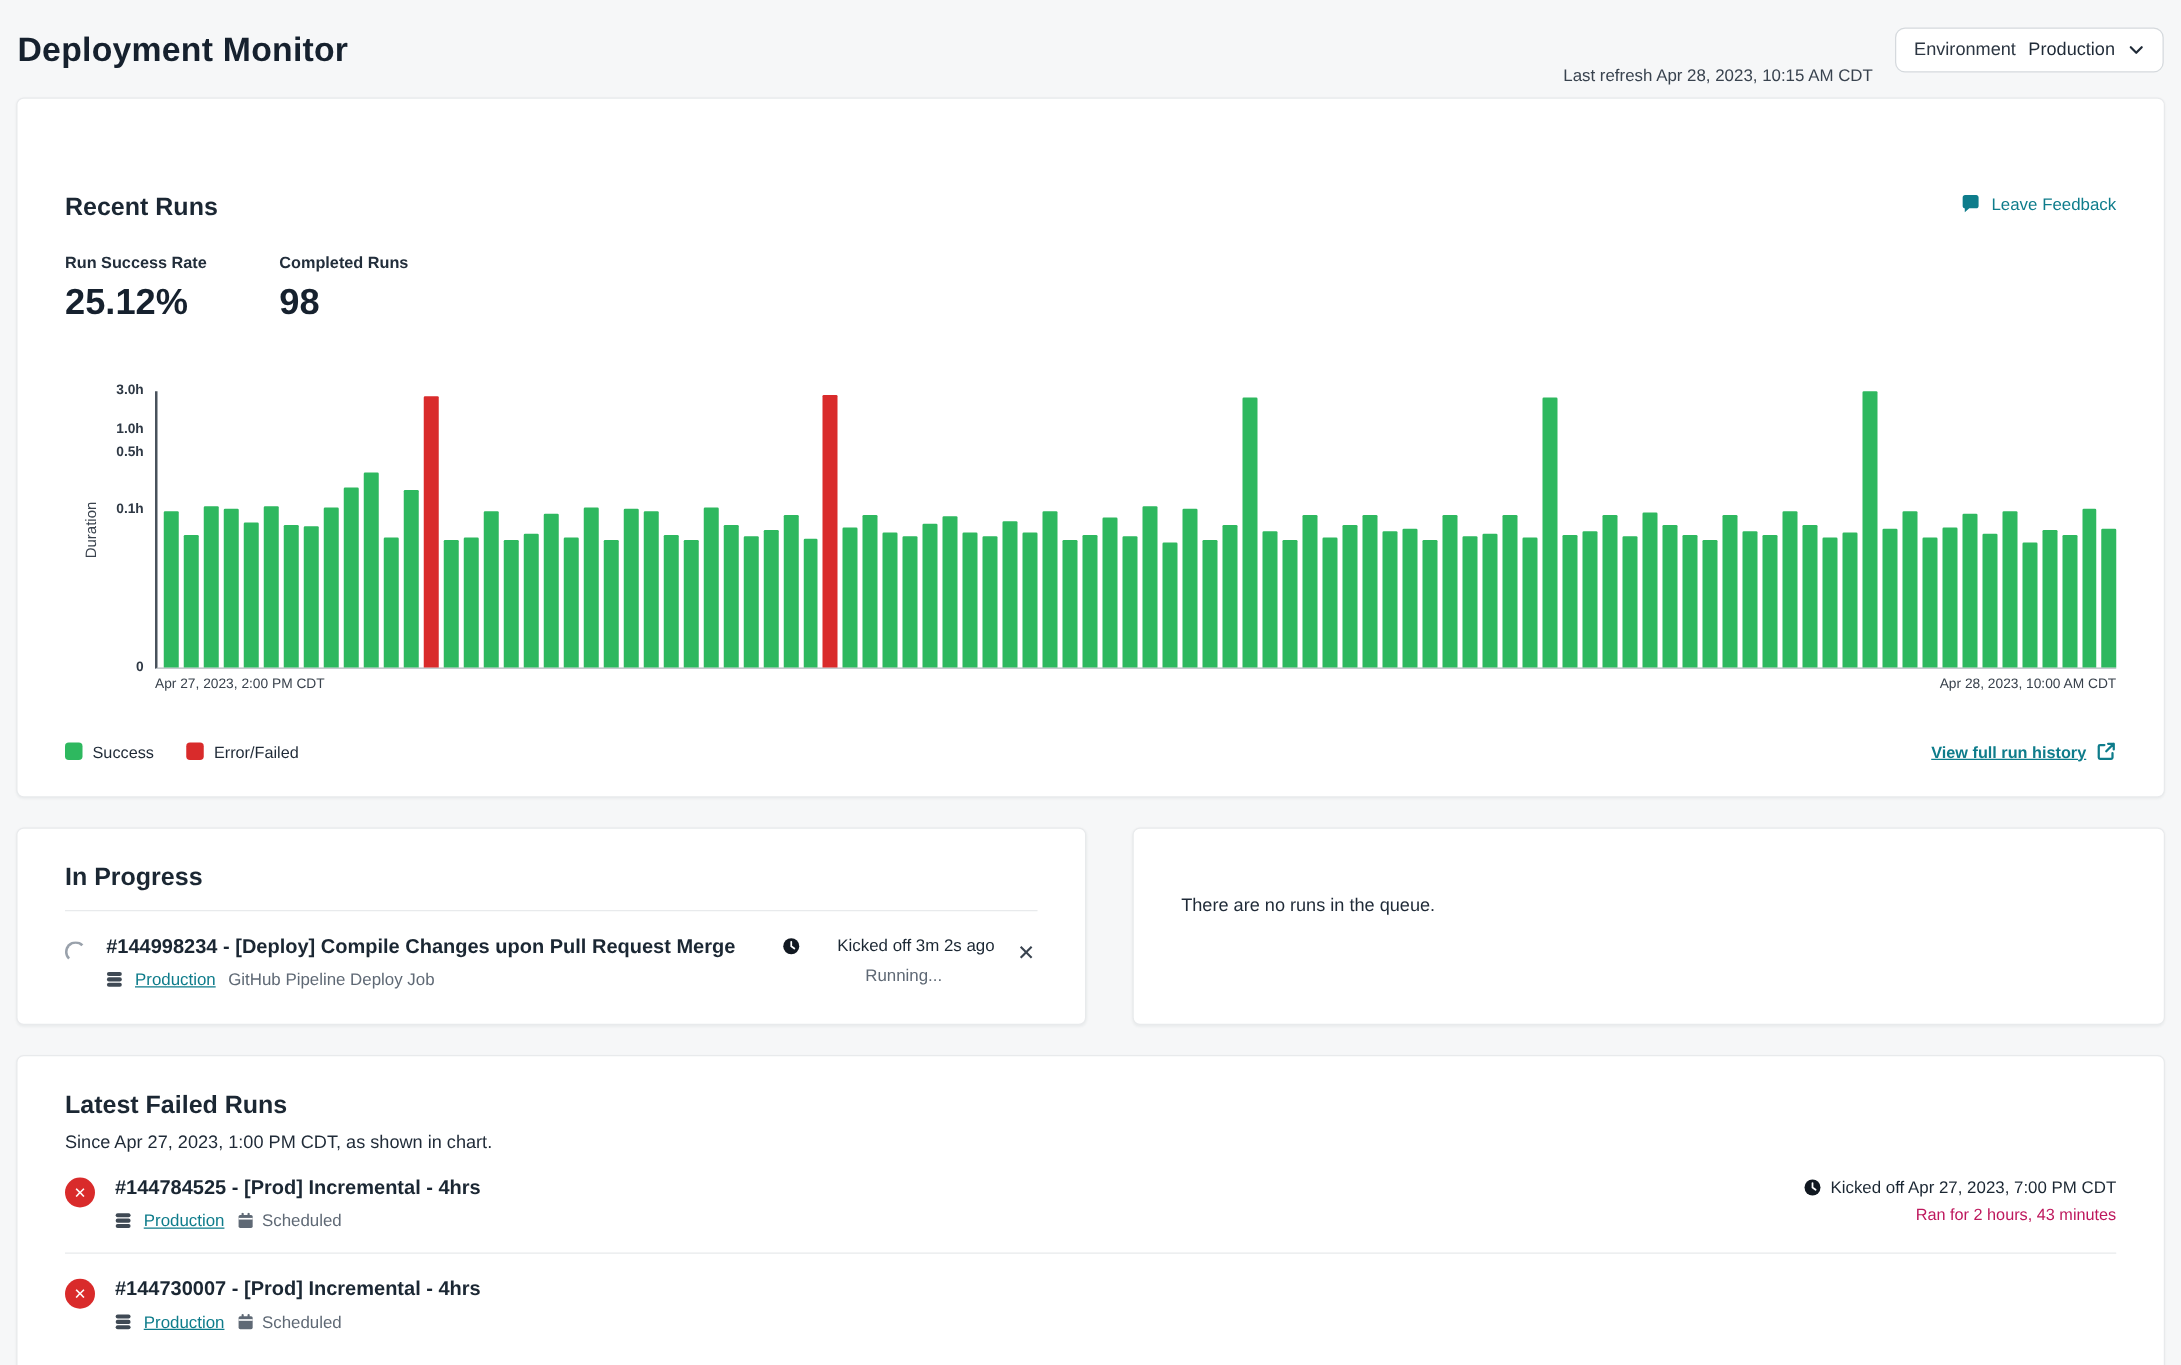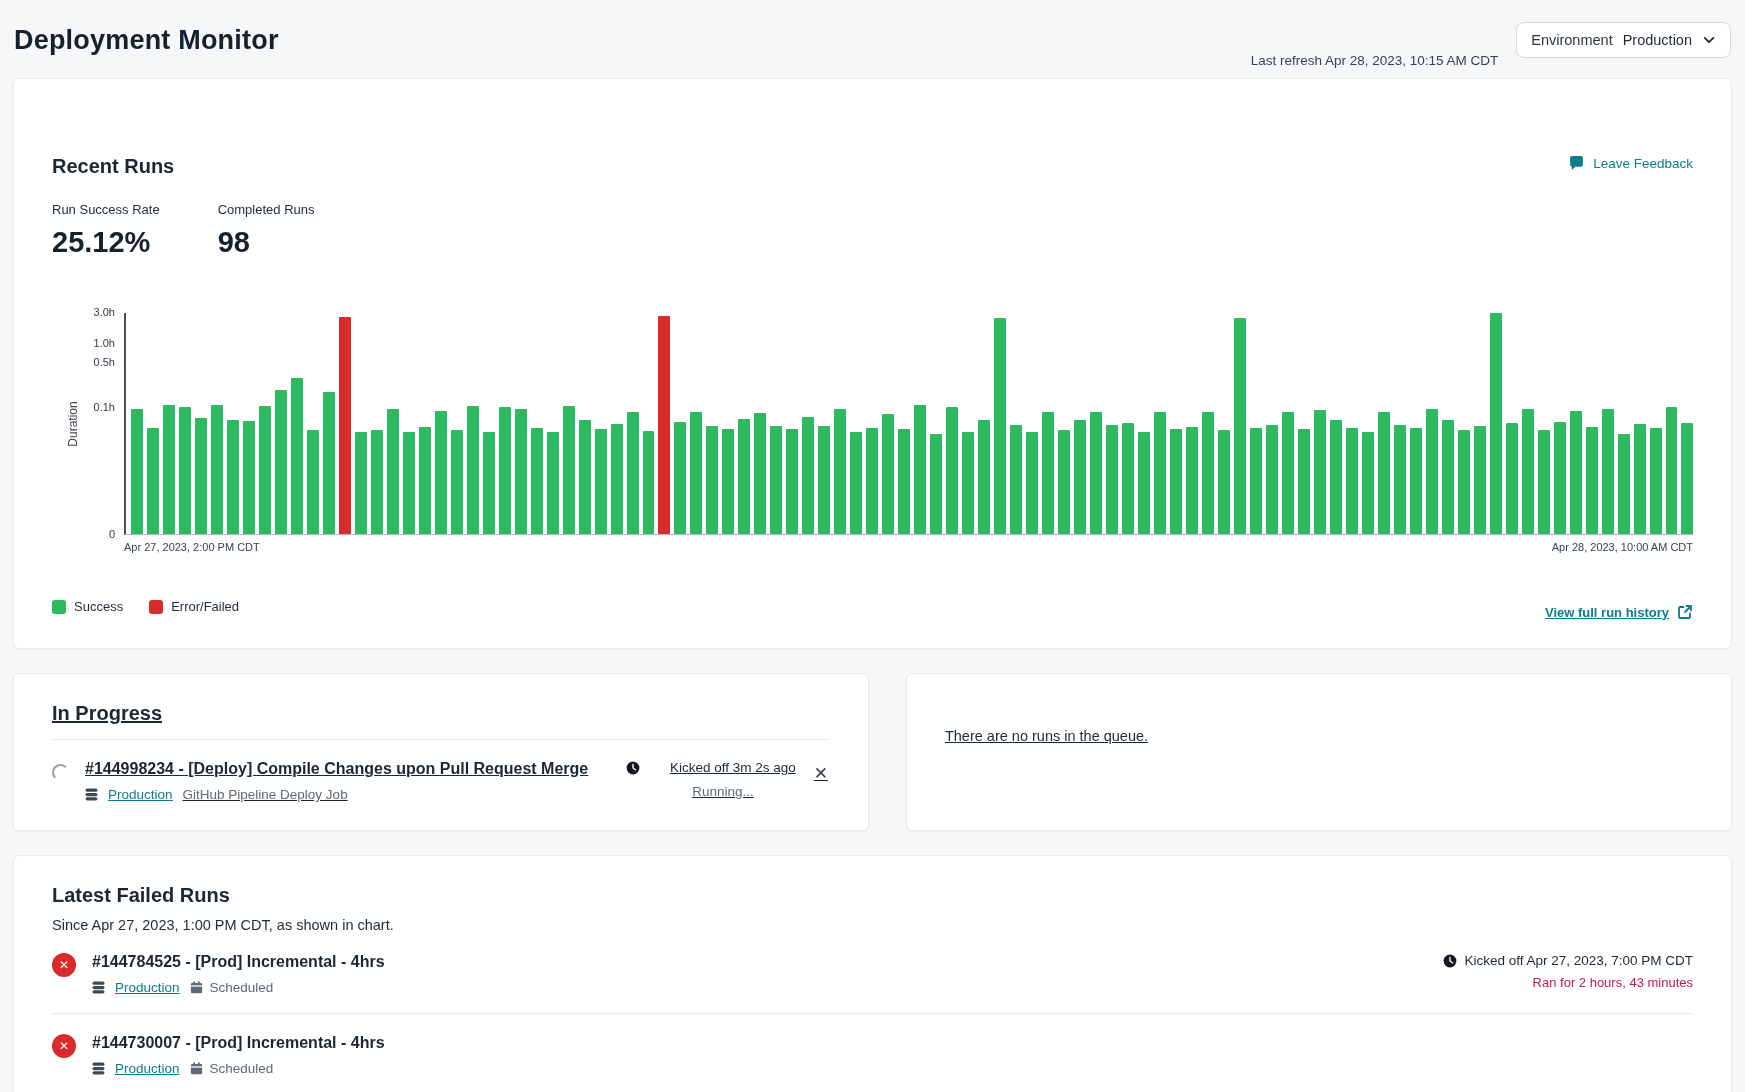--- a/index.html
+++ b/index.html
@@ -19,45 +19,45 @@
 
   
   .card { background:#fff; border:1px solid #e8eaec; border-radius:6px; box-shadow:0 1px 2px rgba(20,30,40,.05);
           margin:0 13px 24px 13px; padding:28px 38px; }
   .card-title { font-size:20px; font-weight:700; color:#1b2733; }
 
   
   .rr-head { display:flex; justify-content:space-between; align-items:flex-start;margin-top:48px; }
   .feedback { display:flex; align-items:center; gap:8px; color:var(--accent,#0e7c8b); font-size:13.5px; cursor:pointer; }
   .metrics { display:flex; gap:58px; margin-top:24px; }
-  .metric-label { font-size:13px; font-weight:400; color:#222e3b; }
+  .metric-label { font-size:13px; font-weight:700; color:#222e3b; }
   .metric-value { font-size:29px; font-weight:700; color:#16212e; margin-top:9px; }
 
   .chart-wrap { margin-top:54px; display:flex; }
   .ylab-box { width:26px; position:relative; }
   .ylab-box span { position:absolute; left:-2px; top:50%; transform:translate(-0%,-50%) rotate(-90deg);
                    transform-origin:center; font-size:12px; color:#39424d; white-space:nowrap; display:block; }
   .yticks { width:46px; position:relative; height:222px; }
-  .ytick { position:absolute; right:9px; font-size:11px; font-weight:400; color:#2f3945; line-height:1; }
+  .ytick { position:absolute; right:9px; font-size:11px; font-weight:700; color:#2f3945; line-height:1; }
   .plot { flex:1; height:222px; display:flex; align-items:flex-end; gap:4px; padding-left:5px;
           border-left:2px solid #49525c; border-bottom:1px solid #b3b9bf; }
   .bar { flex:1; min-width:1px; border-radius:1px 1px 0 0; }
   .xlabels { display:flex; justify-content:space-between; margin-left:72px; margin-top:6px;
              font-size:11px; color:#39424d; }
 
   .legend-row { display:flex; justify-content:space-between; align-items:center; margin-top:40px; }
   .legend { display:flex; gap:26px; }
   .legend-item { display:flex; align-items:center; gap:8px; font-size:13px; color:#1f2a37; }
   .swatch { width:14px; height:14px; border-radius:3px; }
   .history-link { display:flex; align-items:center; gap:8px; color:var(--accent,#0e7c8b); font-size:13px;
-                  font-weight:700; cursor:pointer;margin-top:11px; }
+                  font-weight:700; cursor:pointer; }
   .history-link .txt { text-decoration:underline; }
 
   
-  .mid-row { display:flex; gap:37px; margin:0 13px 24px 13px;text-decoration:underline; }
+  .mid-row { display:flex; gap:37px; margin:0 13px 24px 13px; }
   .mid-row .card { margin:0; }
   .card-progress { flex:1.04; }
   .card-queue { flex:1; }
   .hr { border:none; border-top:1px solid #e8eaec; margin-top:14px; }
 
   .run-row { display:flex; align-items:flex-start; gap:16px; padding-top:20px; }
   .spinner { width:17px; height:17px; border-radius:50%; border:2px solid transparent;
              border-top-color:#99a1ab; border-left-color:#99a1ab; margin-top:4px; animation:spin 1.1s linear infinite; }
   @keyframes spin { to { transform:rotate(360deg); } }
   .run-main { flex:1; }

